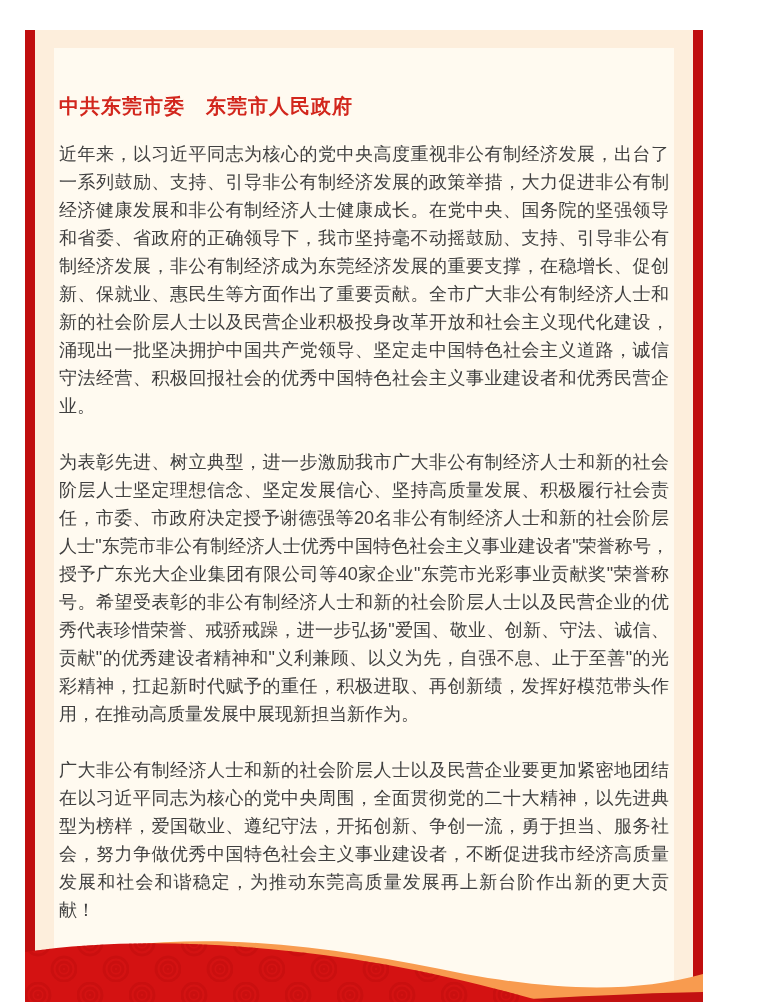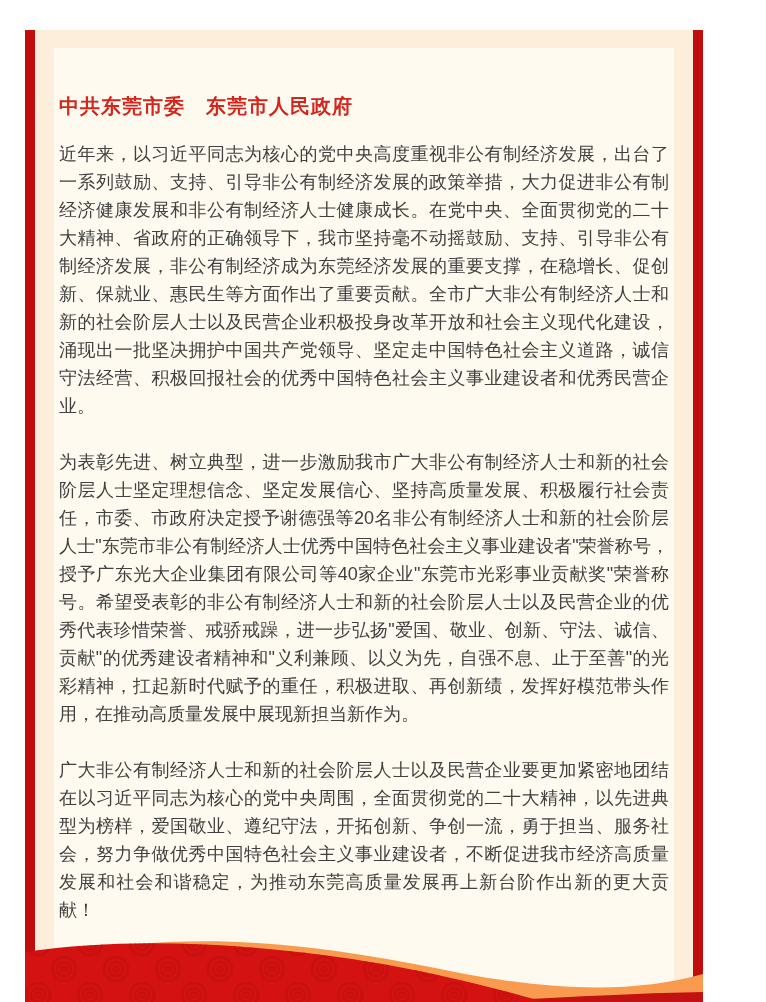--- a/index.html
+++ b/index.html
@@ -76,21 +76,21 @@
 <div class="page">
   <div class="poster">
     <div class="peach-frame">
       <div class="cream-panel">
         <div class="content">
 
           <div class="title-block">
             <div class="title-line">中共东莞市委　东莞市人民政府</div>
           </div>
 
-          <p class="body-paragraph">近年来，以习近平同志为核心的党中央高度重视非公有制经济发展，出台了一系列鼓励、支持、引导非公有制经济发展的政策举措，大力促进非公有制经济健康发展和非公有制经济人士健康成长。在党中央、全面贯彻党的二十大精神、省政府的正确领导下，我市坚持毫不动摇鼓励、支持、引导非公有制经济发展，非公有制经济成为东莞经济发展的重要支撑，在稳增长、促创新、保就业、惠民生等方面作出了重要贡献。全市广大非公有制经济人士和新的社会阶层人士以及民营企业积极投身改革开放和社会主义现代化建设，涌现出一批坚决拥护中国共产党领导、坚定走中国特色社会主义道路，诚信守法经营、积极回报社会的优秀中国特色社会主义事业建设者和优秀民营企业。</p>
+          <p class="body-paragraph">近年来，以习近平同志为核心的党中央高度重视非公有制经济发展，出台了一系列鼓励、支持、引导非公有制经济发展的政策举措，大力促进非公有制经济健康发展和非公有制经济人士健康成长。在党中央、国务院的坚强领导和省委、省政府的正确领导下，我市坚持毫不动摇鼓励、支持、引导非公有制经济发展，非公有制经济成为东莞经济发展的重要支撑，在稳增长、促创新、保就业、惠民生等方面作出了重要贡献。全市广大非公有制经济人士和新的社会阶层人士以及民营企业积极投身改革开放和社会主义现代化建设，涌现出一批坚决拥护中国共产党领导、坚定走中国特色社会主义道路，诚信守法经营、积极回报社会的优秀中国特色社会主义事业建设者和优秀民营企业。</p>
           <p class="body-paragraph">为表彰先进、树立典型，进一步激励我市广大非公有制经济人士和新的社会阶层人士坚定理想信念、坚定发展信心、坚持高质量发展、积极履行社会责任，市委、市政府决定授予谢德强等20名非公有制经济人士和新的社会阶层人士"东莞市非公有制经济人士优秀中国特色社会主义事业建设者"荣誉称号，授予广东光大企业集团有限公司等40家企业"东莞市光彩事业贡献奖"荣誉称号。希望受表彰的非公有制经济人士和新的社会阶层人士以及民营企业的优秀代表珍惜荣誉、戒骄戒躁，进一步弘扬"爱国、敬业、创新、守法、诚信、贡献"的优秀建设者精神和"义利兼顾、以义为先，自强不息、止于至善"的光彩精神，扛起新时代赋予的重任，积极进取、再创新绩，发挥好模范带头作用，在推动高质量发展中展现新担当新作为。</p>
           <p class="body-paragraph">广大非公有制经济人士和新的社会阶层人士以及民营企业要更加紧密地团结在以习近平同志为核心的党中央周围，全面贯彻党的二十大精神，以先进典型为榜样，爱国敬业、遵纪守法，开拓创新、争创一流，勇于担当、服务社会，努力争做优秀中国特色社会主义事业建设者，不断促进我市经济高质量发展和社会和谐稳定，为推动东莞高质量发展再上新台阶作出新的更大贡献！</p>
 
         </div>
       </div>
     </div>
 
     <svg class="wave-footer" viewBox="0 0 678 72" preserveAspectRatio="none" xmlns="http://www.w3.org/2000/svg">
       <defs>
         <pattern id="swirl" width="52" height="52" patternUnits="userSpaceOnUse">

